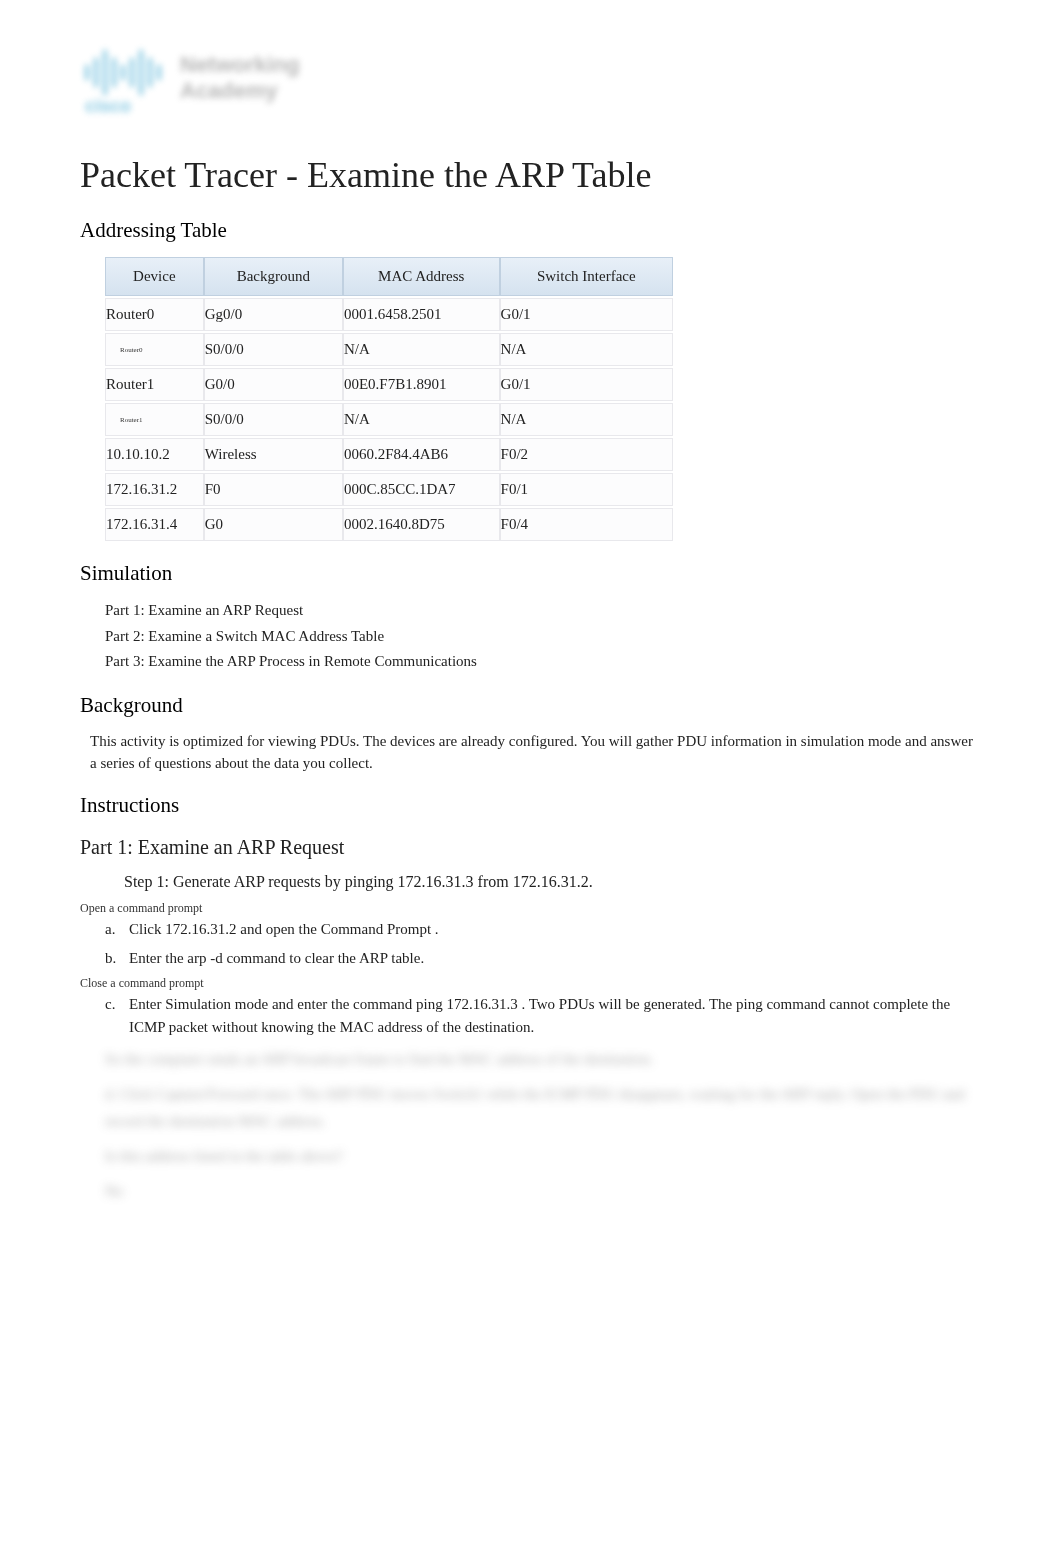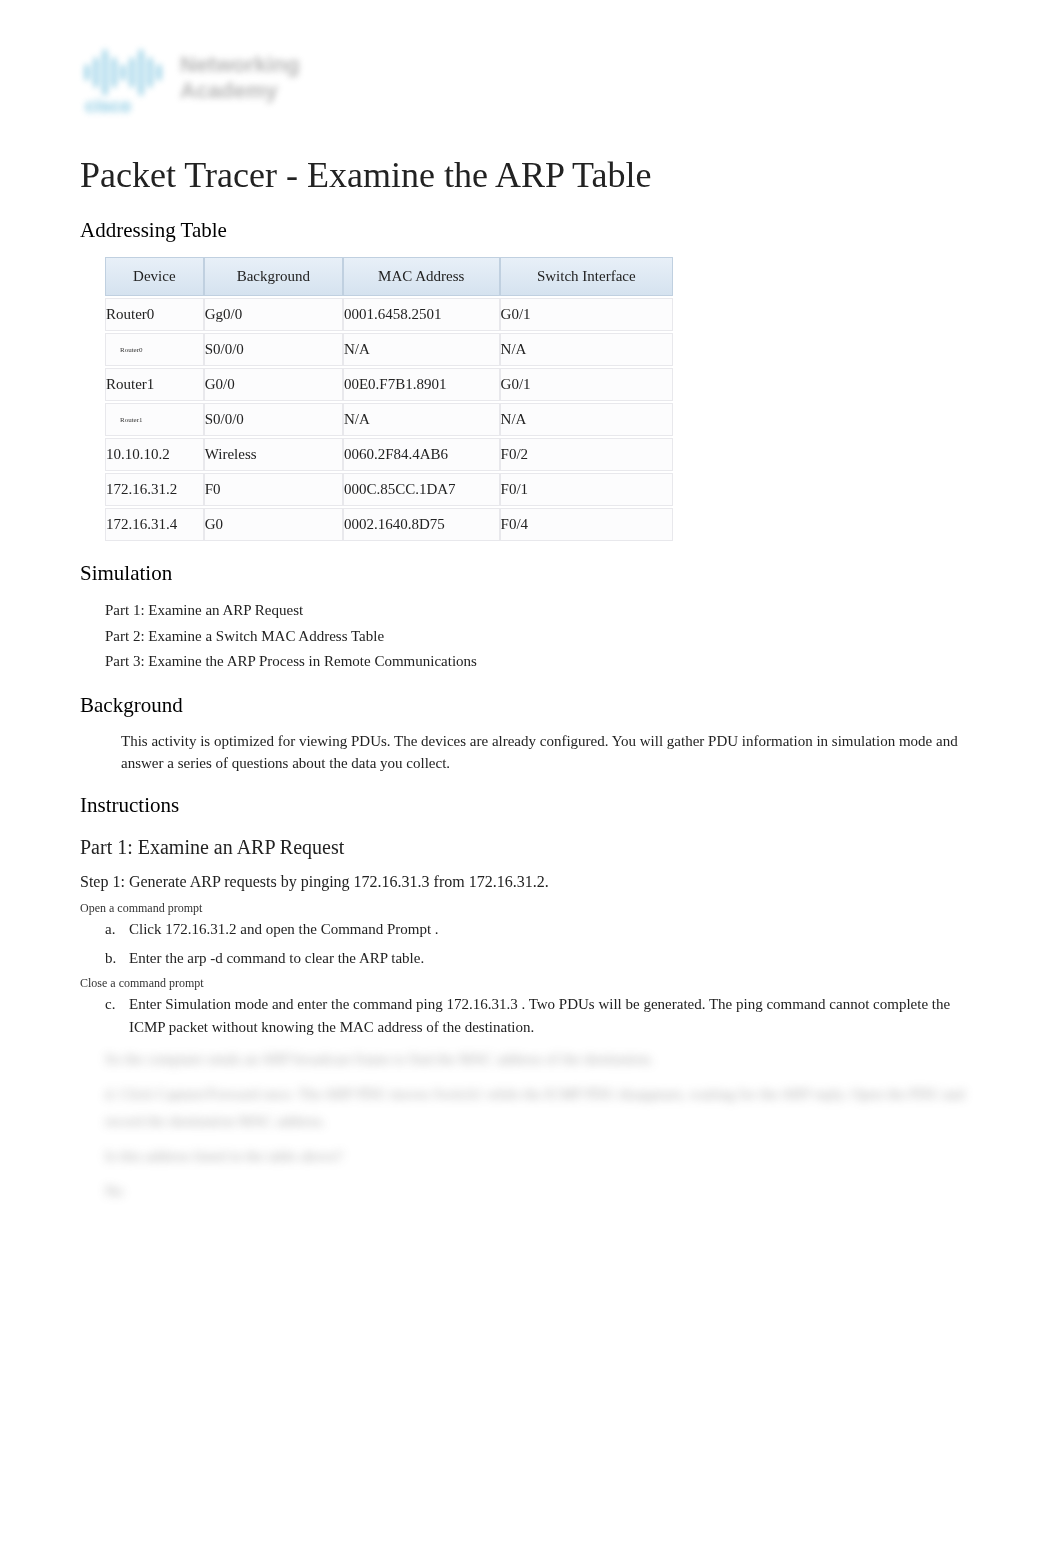--- a/index.html
+++ b/index.html
@@ -41,20 +41,21 @@
       color: #222;
       margin-top: 18px;
       margin-bottom: 14px;
     }
     .step-heading {
       font-size: 16px;
       font-weight: normal;
       color: #222;
       margin-top: 10px;
       margin-bottom: 10px;
+      margin-left: 44px;
     }
     .table-wrapper {
       margin-left: 25px;
       margin-bottom: 15px;
     }
     table {
       border-collapse: separate;
       border-spacing: 0 2px;
       width: 568px;
       font-size: 15px;
@@ -84,21 +85,21 @@
       padding-top: 2px;
       padding-bottom: 2px;
     }
     .body-list {
       margin-left: 25px;
       font-size: 15px;
       line-height: 1.7;
       color: #222;
     }
     .body-para {
-      margin-left: 41px;
+      margin-left: 10px;
       font-size: 15px;
       line-height: 1.5;
       color: #222;
       margin-bottom: 6px;
     }
     .small-note {
       font-size: 12px;
       color: #333;
       margin-bottom: 2px;
     }

